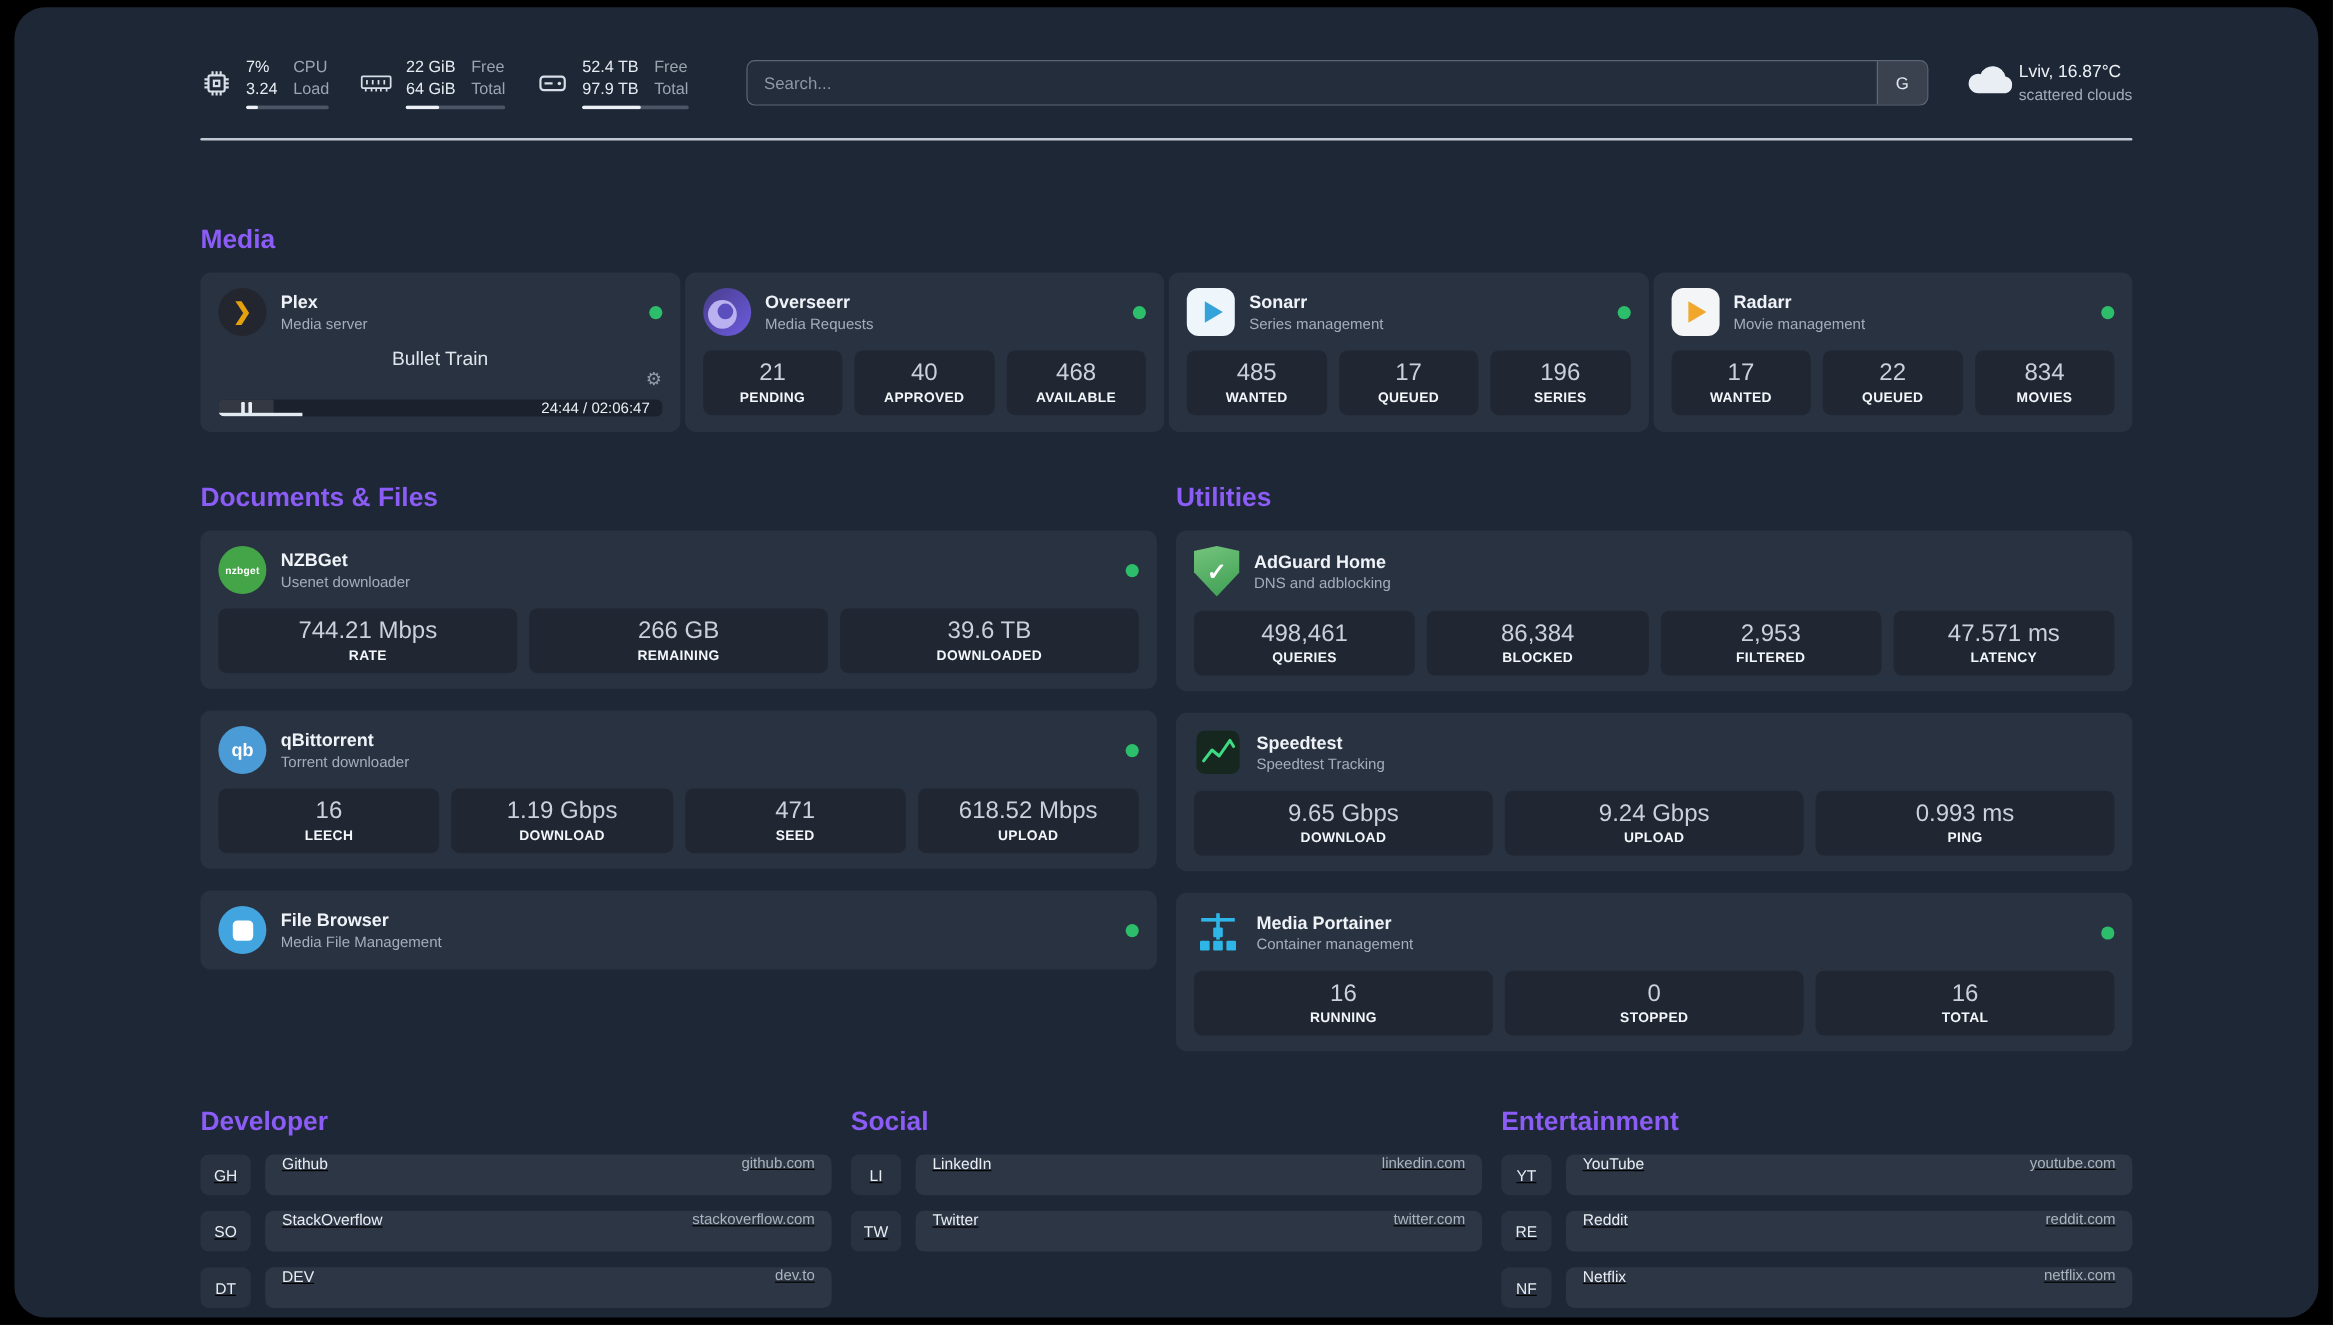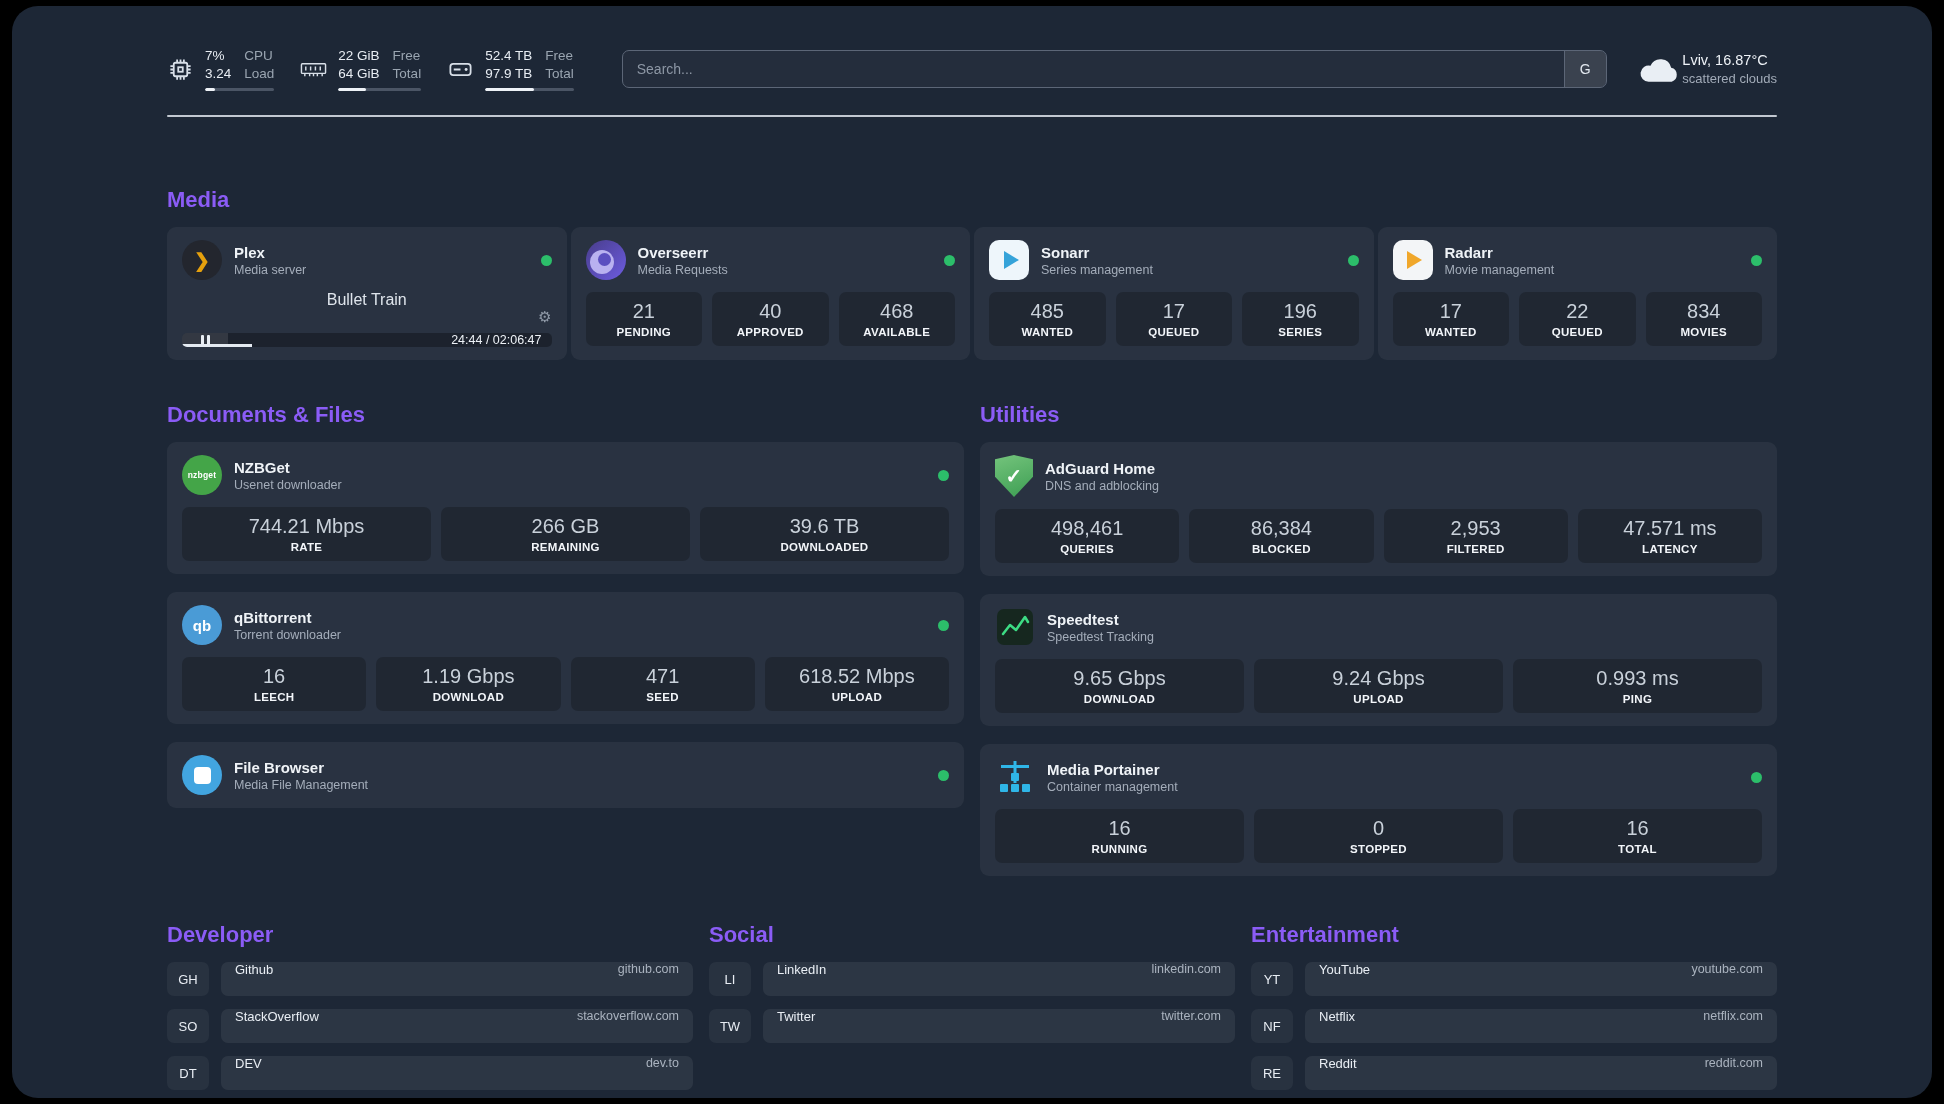--- a/index.html
+++ b/index.html
@@ -29,21 +29,21 @@
   .res-col.vals { color:#e8edf3; }
   .res-col.labs { color:#9aa5b1; }
   .res-bar { position:absolute; left:0; right:0; bottom:0; height:3.5px; background:#4b5565; border-radius:2px; overflow:hidden; }
   .res-fill { height:100%; background:#eef2f7; border-radius:2px; }
 
   .search { display:flex; width:985px; height:38px; margin-left:22px; border:1px solid #5c6677; border-radius:7px; overflow:hidden; background:rgba(255,255,255,0.03); }
   .search-input { flex:1; background:transparent; border:none; outline:none; color:#dfe5ec; font-size:14px; padding:0 14px; font-family:inherit; }
   .search-input::placeholder { color:#8d97a5; }
   .search-btn { width:42px; border:none; border-left:1px solid #5c6677; background:rgba(255,255,255,0.10); color:#e3e9f0; font-size:14px; cursor:pointer; font-family:inherit; }
 
-  .weather { margin-left:auto; display:flex; align-items:center; cursor:pointer; }
+  .weather { margin-left:auto; display:flex; align-items:flex-start; cursor:pointer; }
   .weather-icon { width:46px; height:30px; }
   .weather-text { font-size:14.5px; color:#eef2f7; line-height:1.4; }
   .weather-sub { color:#a2abb8; font-size:13px; }
 
   .divider { margin-top:17px; height:2px; background:rgba(223,229,236,0.85); border-radius:1px; }
 
   
   main { margin-top:70px; }
   .section-title { font-size:22px; font-weight:600; color:#8b5cf6; margin:0 0 14px; }
 
@@ -73,21 +73,21 @@
   .pause-btn { width:46px; height:100%; background:rgba(255,255,255,0.10); border:none; display:flex; align-items:center; justify-content:center; gap:3px; cursor:pointer; padding:0; }
   .pbar { width:3px; height:11px; background:#e9eef4; border-radius:1px; display:block; }
   .progress-fill { position:absolute; left:0; bottom:0; height:3px; background:#e4eaf1; }
   .player-time { margin-left:auto; padding-right:10px; font-size:12.5px; color:#edf1f6; white-space:nowrap; }
 
   .two-col { display:grid; grid-template-columns:1fr 1fr; gap:0 16px; margin-top:42px; }
   .col-stack { display:flex; flex-direction:column; gap:18px; }
 
   
   .bookmarks { display:grid; grid-template-columns:repeat(3,1fr); gap:0 16px; margin-top:46px; }
-  .bm-list { display:flex; flex-direction:column; gap:13px; }
+  .bm-list { display:flex; flex-direction:column; gap:13px;text-decoration:underline; }
   .bm-row { display:flex; gap:12px; height:34px; cursor:pointer; }
   .bm-abbr { min-width:42px; padding:0 8px; background:rgba(255,255,255,0.05); border-radius:7px; display:flex; align-items:center; justify-content:center; font-size:13px; color:#e8edf3; flex:none; }
   .bm-pill { flex:1; background:rgba(255,255,255,0.07); border-radius:7px; display:flex; align-items:flex-start; padding:0 14px; min-width:0; }
   .bm-name { font-size:13px; color:#e9eef4; }
   .bm-url { margin-left:auto; font-size:12.5px; color:#aab3bf; }
 
   
   .icon-plex { background:#23262e; }
   .icon-plex::before { content:"\276F"; color:var(--plex_amber,#e5a00d); font-size:19px; font-weight:700; }
   .icon-overseerr { background:linear-gradient(135deg,#483d8b,#6d5ce0); overflow:hidden; }
@@ -533,31 +533,31 @@
         <h2 class="section-title">Entertainment</h2>
         <div class="bm-list">
           <div class="bm-row">
             <div class="bm-abbr">YT</div>
             <div class="bm-pill">
               <span class="bm-name">YouTube</span>
               <span class="bm-url">youtube.com</span>
             </div>
           </div>
           <div class="bm-row">
+            <div class="bm-abbr">RE</div>
+            <div class="bm-pill">
+              <span class="bm-name">Reddit</span>
+              <span class="bm-url">reddit.com</span>
+            </div>
+          </div>
+          <div class="bm-row">
             <div class="bm-abbr">NF</div>
             <div class="bm-pill">
               <span class="bm-name">Netflix</span>
               <span class="bm-url">netflix.com</span>
             </div>
           </div>
-          <div class="bm-row">
-            <div class="bm-abbr">RE</div>
-            <div class="bm-pill">
-              <span class="bm-name">Reddit</span>
-              <span class="bm-url">reddit.com</span>
-            </div>
-          </div>
         </div>
       </div>
 
     </div>
   </main>
 </div>
 
 </body></html>

